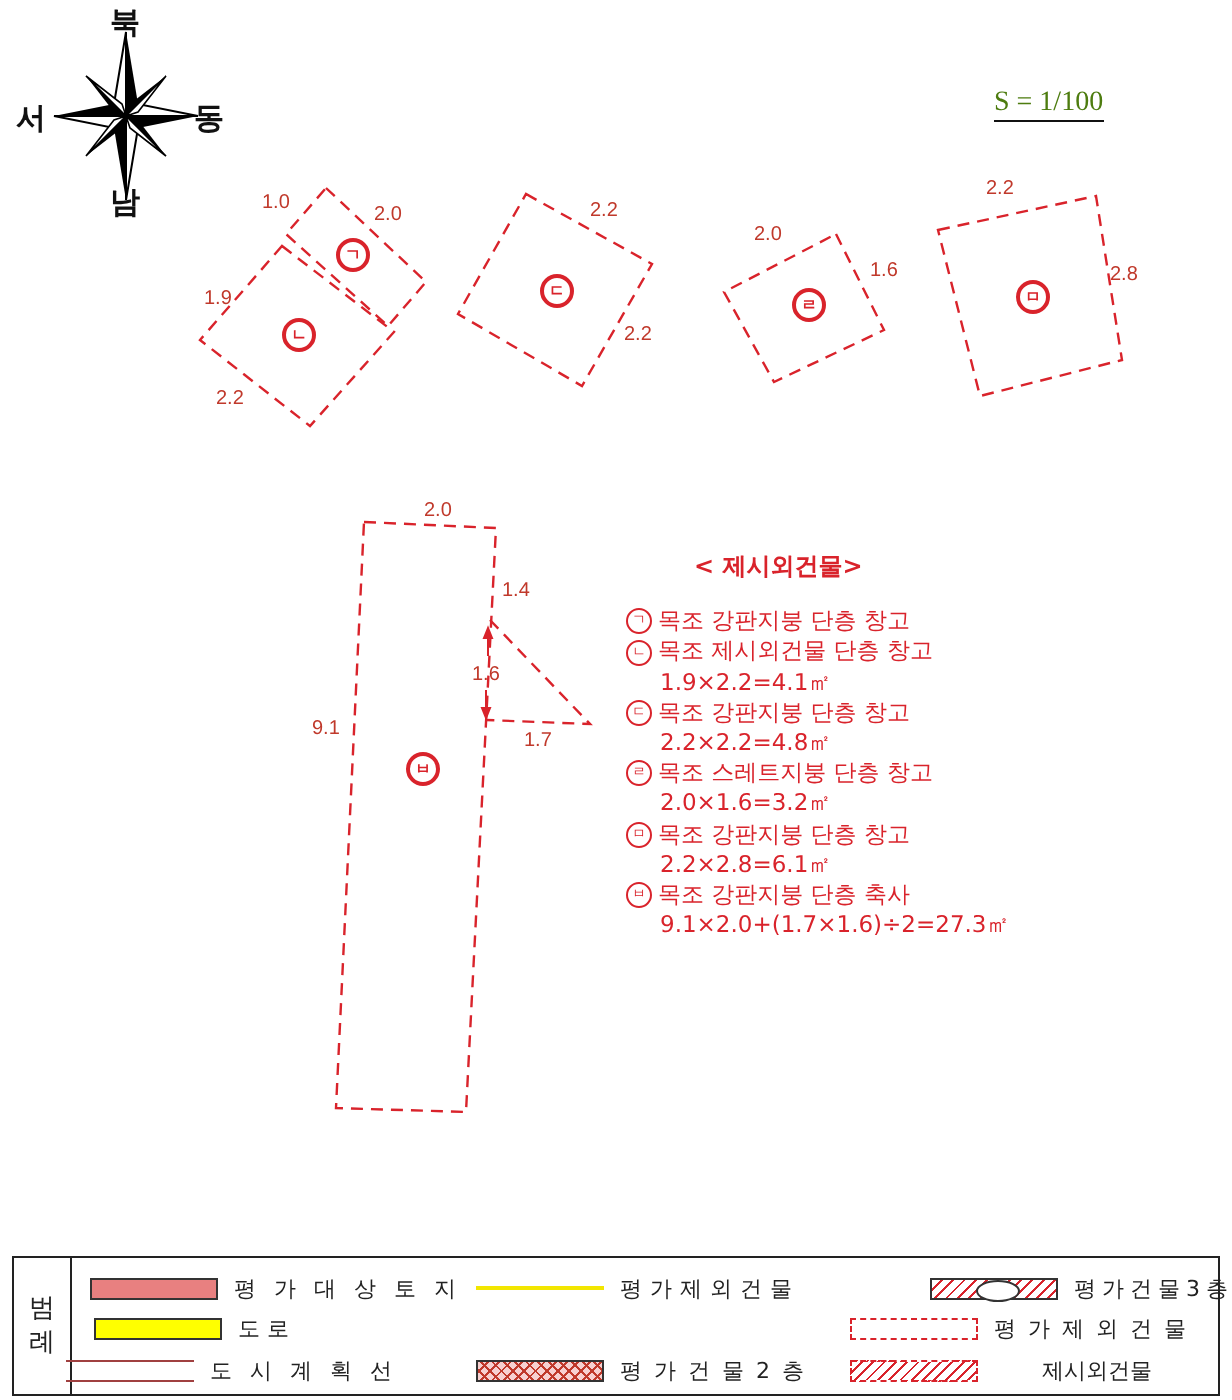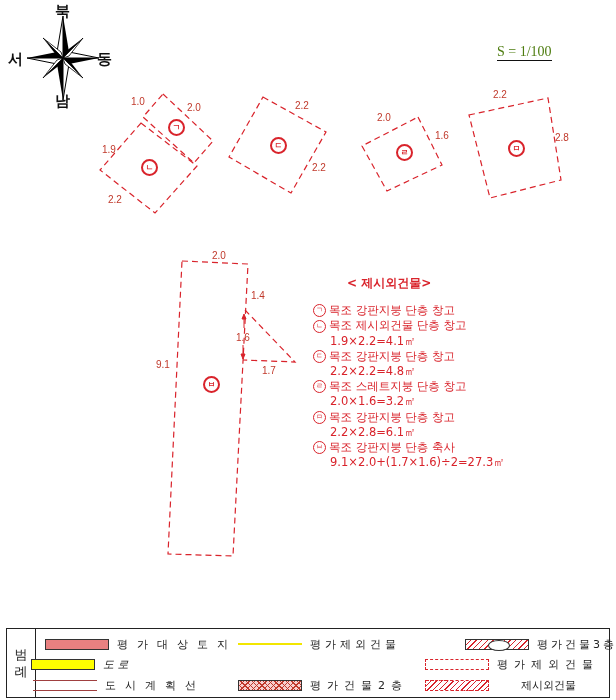--- a/index.html
+++ b/index.html
@@ -159,21 +159,21 @@
 <div class="legend">
   <div class="legend-label">
     <span>범</span>
     <span>례</span>
   </div>
 
   <div class="lg-item" style="left:38px;top:7px;">
     <div class="lg-sw" style="background:url(#);background:#e88080;border:1px solid #333;"></div>
     <span class="lg-text">평가대상토지</span>
   </div>
-  <div class="lg-item" style="left:24px;top:27px;font-style:italic;">
+  <div class="lg-item" style="left:40px;top:27px;">
     <div class="lg-sw" style="background:#ffff00;border:1px solid #333;"></div>
     <span class="lg-text" style="letter-spacing:0">도          로</span>
   </div>
   <div class="lg-item" style="left:26px;top:48px;">
     <div class="lg-sw" style="height:11px;border-top:1.5px solid #a04040;border-bottom:1.5px solid #a04040;"></div>
     <span class="lg-text">도시계획선</span>
   </div>
 
   <div class="lg-item" style="left:231px;top:7px;">
     <div class="lg-sw" style="height:2px;background:#f2e600;margin-top:0;"></div>

